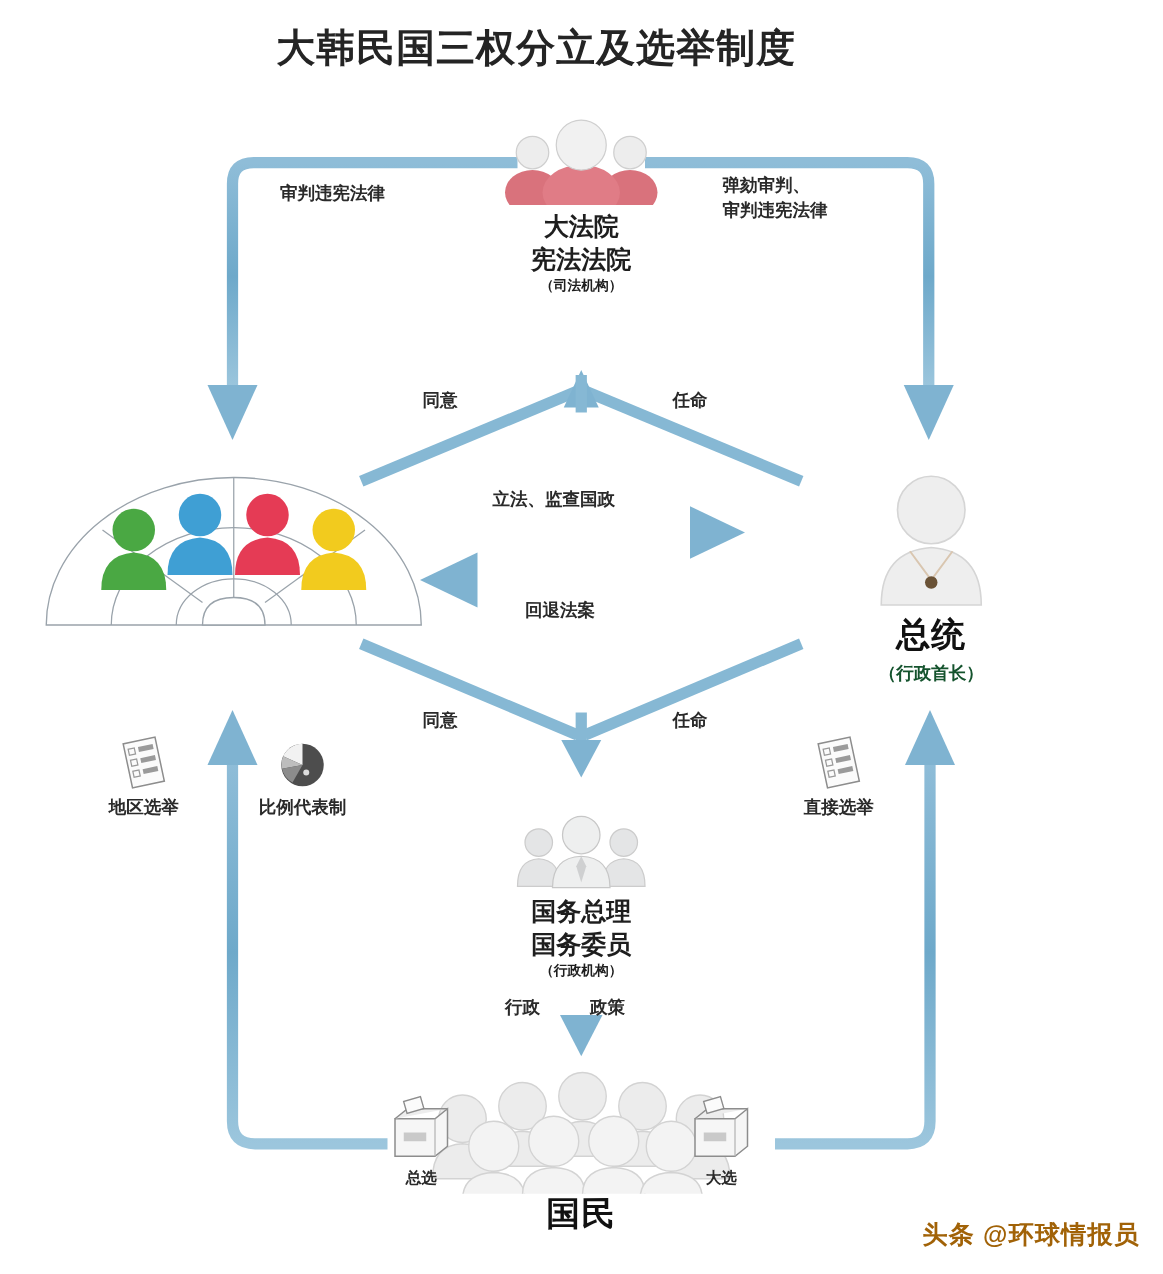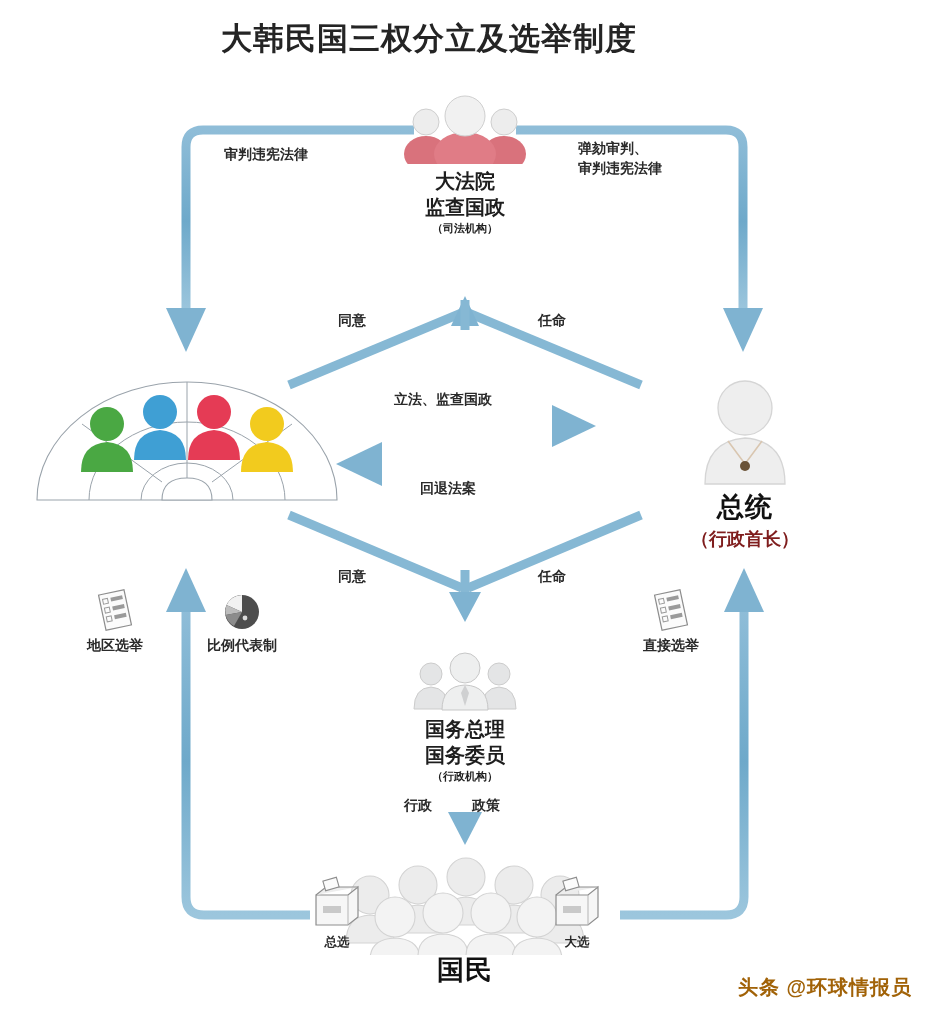--- a/index.html
+++ b/index.html
@@ -24,21 +24,21 @@
 
   
   #arrows{position:absolute;left:0;top:0;width:930px;height:1019px;}
 
   
   .node{position:absolute;text-align:center;}
   .node .cap{line-height:1.32;}
   .cap-l{font-size:20px;font-weight:700;color:#1e1e1e;}
   .cap-s{font-size:11px;font-weight:700;color:#1e1e1e;}
   .cap-xl{font-size:27px;font-weight:700;color:#111;letter-spacing:1px;}
-  .cap-xl2{font-size:18px;font-weight:700;color:#7f1d1d;margin-top:2px;}
+  .cap-xl2{font-size:14px;font-weight:700;color:#14532d;margin-top:2px;}
 
   
   .elabel{
     position:absolute;
     font-size:14px;font-weight:700;color:#2a2a2a;
     line-height:1.45;white-space:nowrap;text-align:center;
   }
 
   
   .picklabel{
@@ -132,21 +132,21 @@
       <circle cx="24" cy="30" r="13" fill="#ededed" stroke="#cfcfcf" stroke-width="1"></circle>
 
       <ellipse cx="102" cy="62" rx="22" ry="18" fill="#d9727c"></ellipse>
       <circle cx="102" cy="30" r="13" fill="#ededed" stroke="#cfcfcf" stroke-width="1"></circle>
 
       <ellipse cx="63" cy="62" rx="31" ry="22" fill="#e07c86"></ellipse>
       <circle cx="63" cy="24" r="20" fill="#f1f1f1" stroke="#cfcfcf" stroke-width="1"></circle>
     </svg>
     <div class="cap">
       <div class="cap-l">大法院</div>
-      <div class="cap-l">监查国政</div>
+      <div class="cap-l">宪法法院</div>
       <div class="cap-s">（司法机构）</div>
     </div>
   </div>
 
   <div class="node" style="left:22px;top:372px;width:330px;">
     <svg width="330" height="135" viewBox="0 0 330 135">
 
       <g fill="#ffffff" stroke="#9aa3ab" stroke-width="1.1">
         <path d="M 165 128 m -150 0 a 150 118 0 0 1 300 0 Z"></path>
       </g>

